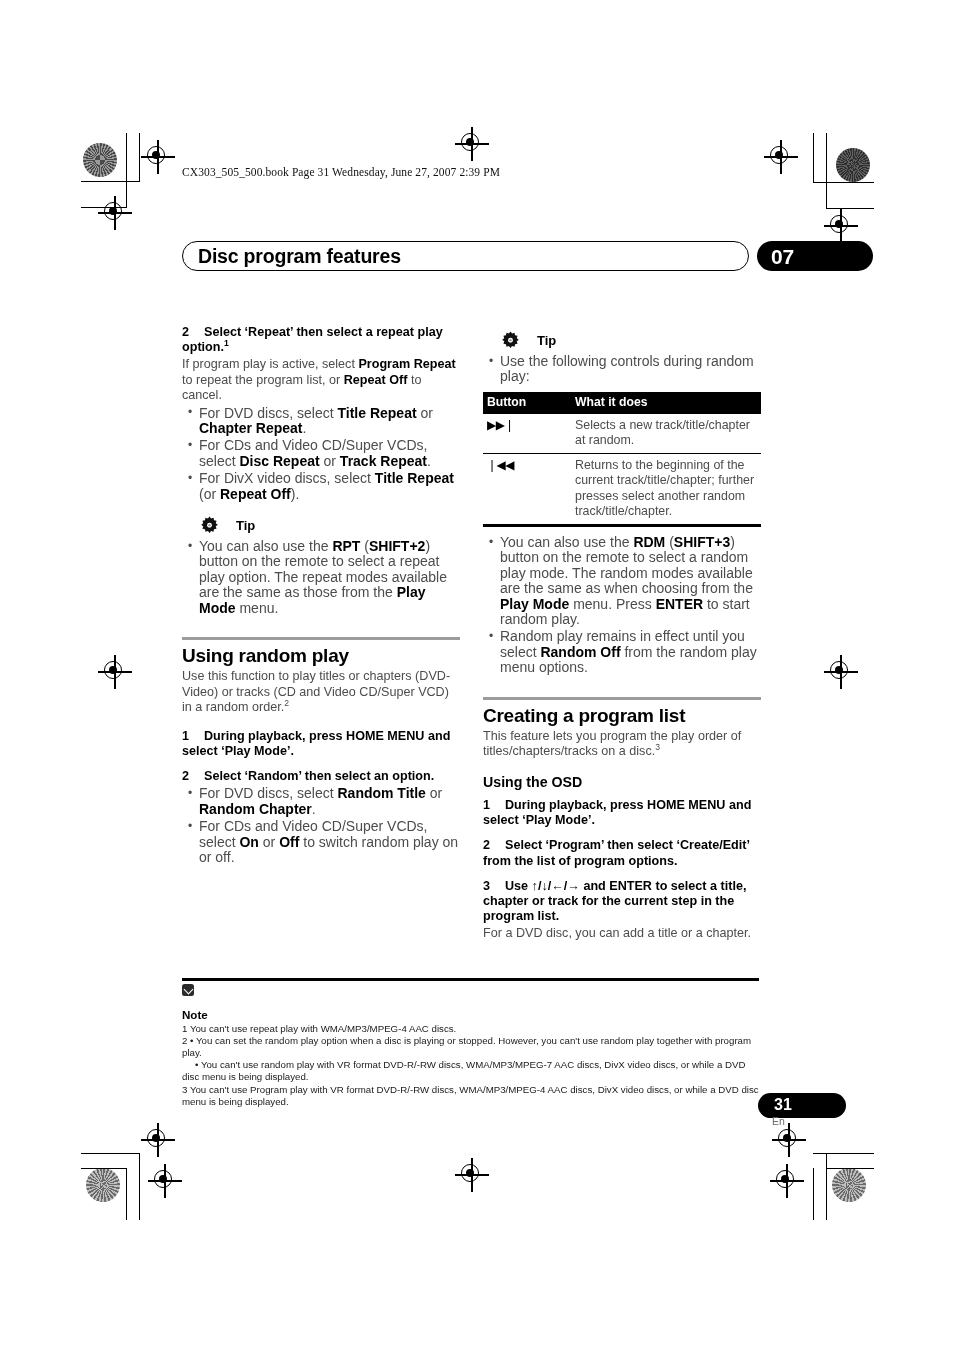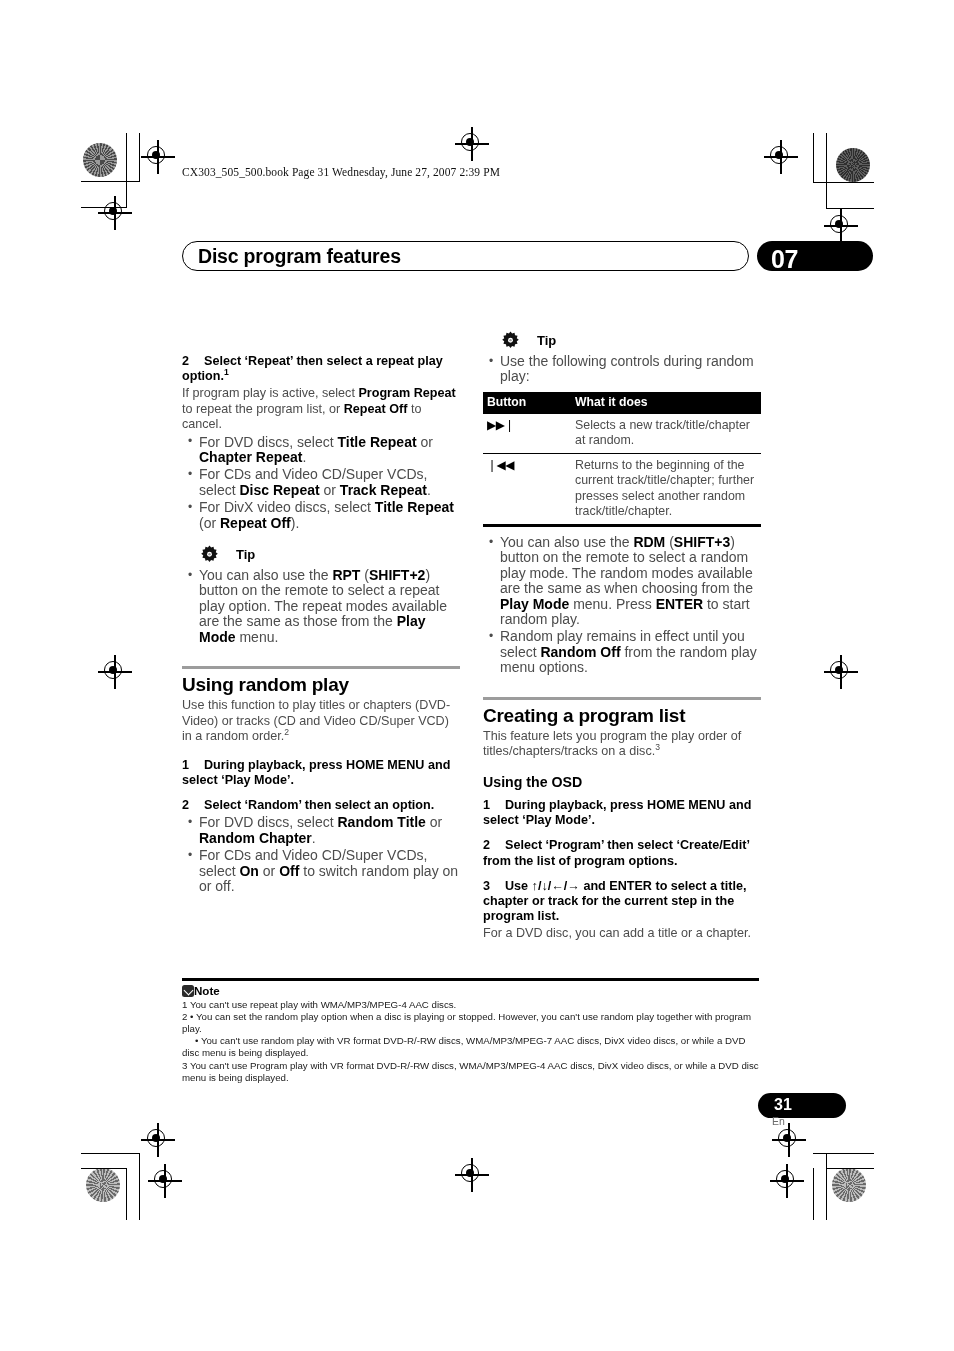--- a/index.html
+++ b/index.html
@@ -110,32 +110,32 @@
     width: 116px;
     height: 30px;
     background: #000;
     border-radius: 15px;
   }
   .chapter-num span {
     position: absolute;
     left: 14px;
     top: 4px;
     color: #fff;
-    font-size: 25px;
+    font-size: 21px;
     font-weight: bold;
     letter-spacing: -0.3px;
   }
 
   
   .col {
     position: absolute;
     width: 278px;
     top: 325px;
   }
-  .col-left  { left: 182px; margin-top: 29px; }
+  .col-left  { left: 182px; }
   .col-right { left: 483px; }
 
   
   .step {
     font-size: 12.6px;
     font-weight: bold;
     line-height: 15.2px;
     color: #000;
     margin-bottom: 2px;
     text-indent: 0;
@@ -259,23 +259,24 @@
     top: 978px;
     width: 577px;
   }
   .note-rule-top {
     height: 2.6px;
     background: #000;
     margin-bottom: 3px;
   }
   .note-head {
     display: flex;
-    align-items: flex-end;
-    gap: 0;
+    align-items: flex-start;
+    gap: 12px;
     margin-bottom: 2px;
+    flex-direction: column;
   }
   .note-icon {
     width: 12px;
     height: 12px;
     background: #2b2b2b;
     border-radius: 2.5px;
     position: relative;
     flex: 0 0 auto;
   }
   .note-icon::after {

